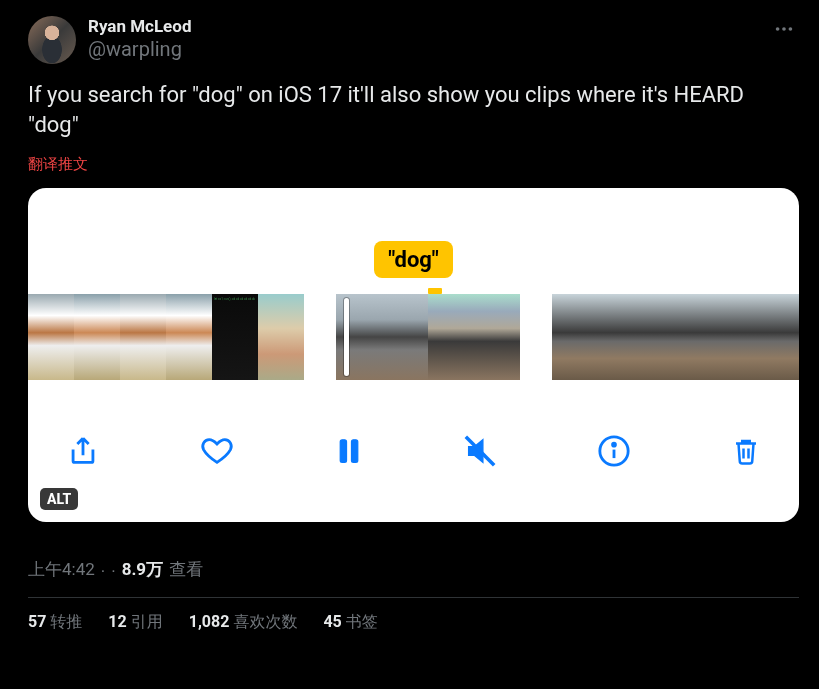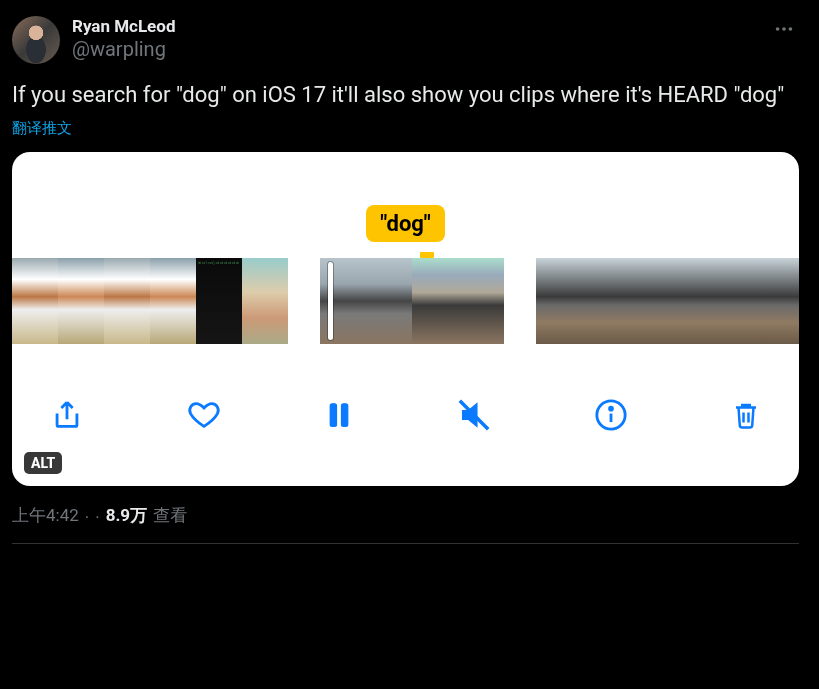--- a/index.html
+++ b/index.html
@@ -5,21 +5,21 @@
   * { box-sizing: border-box; margin: 0; padding: 0; }
   body {
     width: 819px;
     height: 689px;
     background: #000;
     font-family: -apple-system, BlinkMacSystemFont, "Segoe UI", Roboto, Helvetica, Arial, sans-serif;
     color: #e7e9ea;
     overflow: hidden;
   }
   .tweet {
-    padding: 16px 20px 0 12px;
+    padding: 16px 20px 0 28px;
     position: relative;
   }
   .header { display: flex; align-items: flex-start; gap: 12px; }
   .avatar {
     width: 48px; height: 48px; border-radius: 50%;
     background: linear-gradient(135deg, #8a6d5a 0%, #3a3a3a 50%, #695b50 100%);
     position: relative; overflow: hidden; flex-shrink: 0;
   }
   .avatar::after {
     content: ""; position: absolute; inset: 0;
@@ -31,21 +31,21 @@
   .handle { font-size: 20px; color: #71767b; }
   .more {
     position: absolute; right: 20px; top: 14px;
     color: #71767b; cursor: pointer; padding: 4px;
   }
   .more svg { width: 22px; height: 22px; }
   .body-text {
     margin-top: 16px; font-size: 22px; line-height: 1.35;
     color: #e7e9ea; word-wrap: break-word;
   }
-  .translate { margin-top: 9px; font-size: 15px; color: #0ea5e9; cursor: pointer; }
+  .translate { margin-top: 16px; font-size: 15px; color: #ef4444; cursor: pointer; }
   .media-card {
     margin-top: 14px; background: #fff; border-radius: 18px;
     overflow: hidden; position: relative; height: 334px;
   }
   .media-inner { padding: 0; height: 100%; display: flex; flex-direction: column; }
   .tooltip-row {
     height: 106px; position: relative; display: flex;
     align-items: flex-end; justify-content: center; padding-bottom: 6px;
   }
   .tooltip {
@@ -89,21 +89,21 @@
   .ctrl.trash svg { width: 30px; height: 34px; }
   .alt-badge {
     position: absolute; left: 12px; bottom: 12px;
     background: rgba(0,0,0,0.78); color: #fff; font-size: 14px;
     font-weight: 800; padding: 3px 7px; border-radius: 5px; cursor: pointer; margin-top: 27px;
   }
   .meta {
     margin-top: 18px; color: #71767b; font-size: 17px;
     display: flex; align-items: flex-end; gap: 6px; flex-wrap: wrap;
   }
-  .meta .views-num { color: #e7e9ea; font-weight: 700; }
+  .meta .views-num { color: #e7e9ea; font-weight: 700; margin-top: 18px; }
   .divider { border: none; border-top: 1px solid #2f3336; margin: 16px 0 0 0; }
   .stats {
     margin-top: 14px; display: flex; gap: 26px;
     color: #71767b; font-size: 16px;
   }
   .stat .num { color: #e7e9ea; font-weight: 700; margin-right: 4px; }
 </style>
 </head>
 <body>
 
@@ -207,14 +207,20 @@
   <div class="meta">
     <span>上午4:42</span>
     <span>·</span>
     <span>·</span>
     <span class="views-num">8.9万</span>
     <span>查看</span>
   </div>
 
   <hr class="divider">
 
+  <div class="stats">
+    <span class="stat"><span class="num">57</span><span>转推</span></span>
+    <span class="stat"><span class="num">12</span><span>引用</span></span>
+    <span class="stat"><span class="num">1,082</span><span>喜欢次数</span></span>
+    <span class="stat"><span class="num">45</span><span>书签</span></span>
+  </div>
 
 </div>
 
 </body></html>

